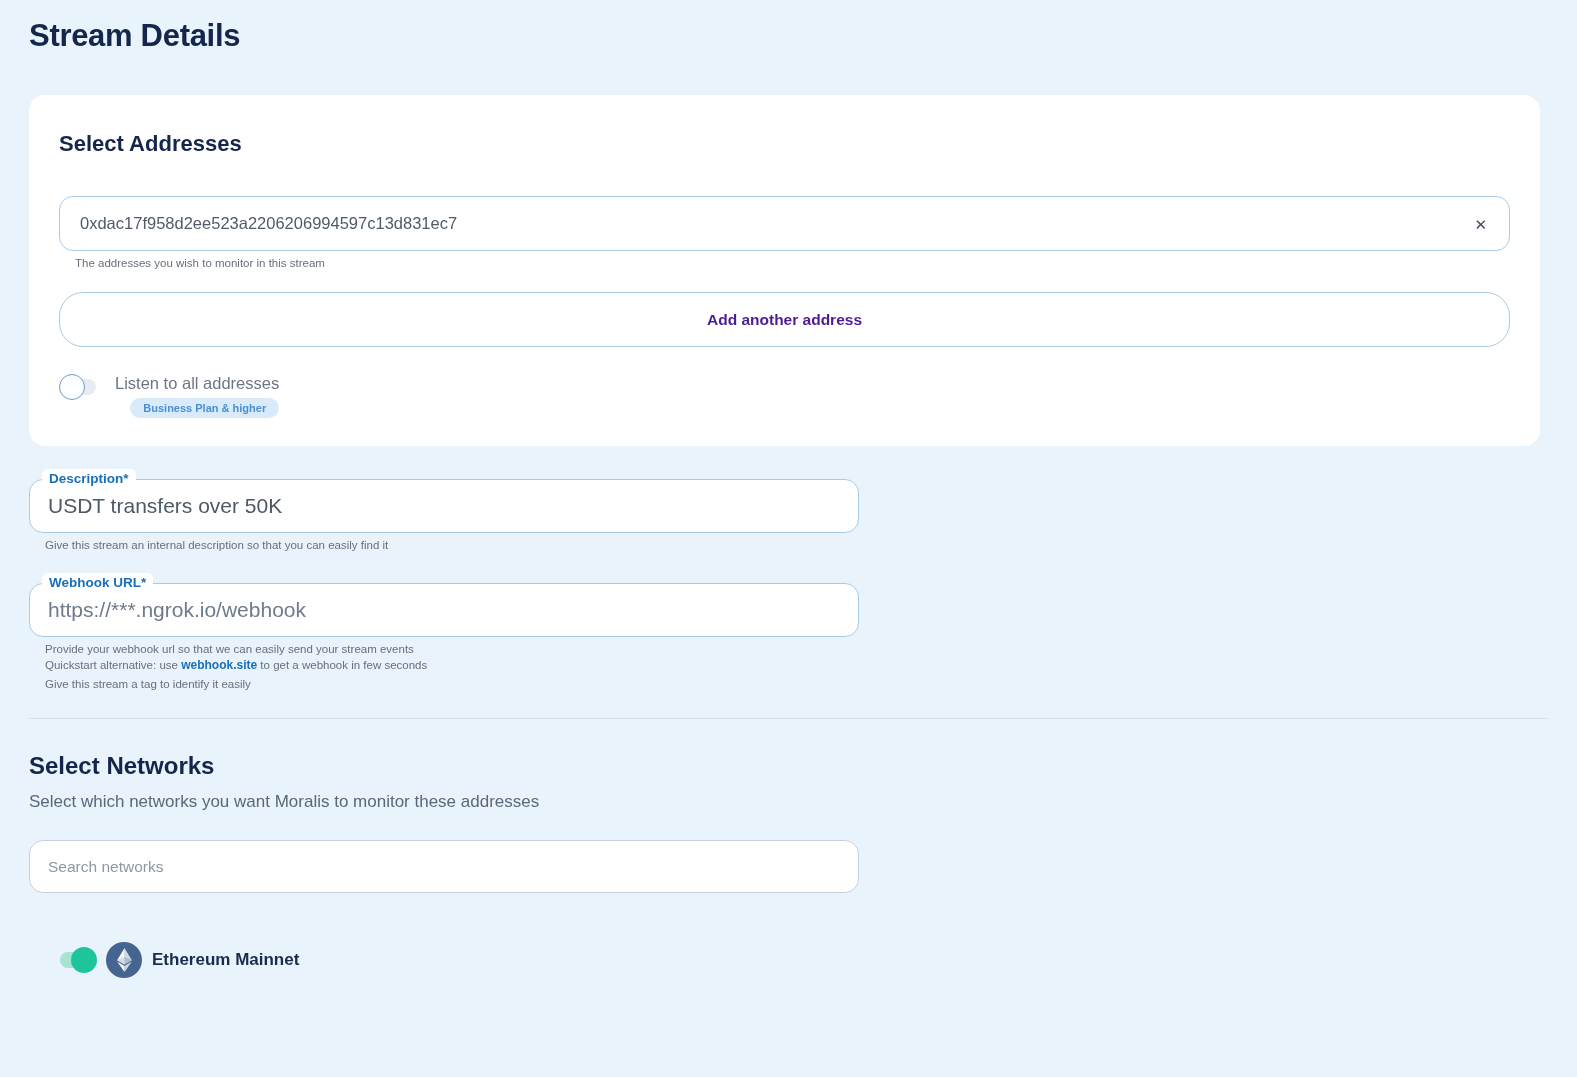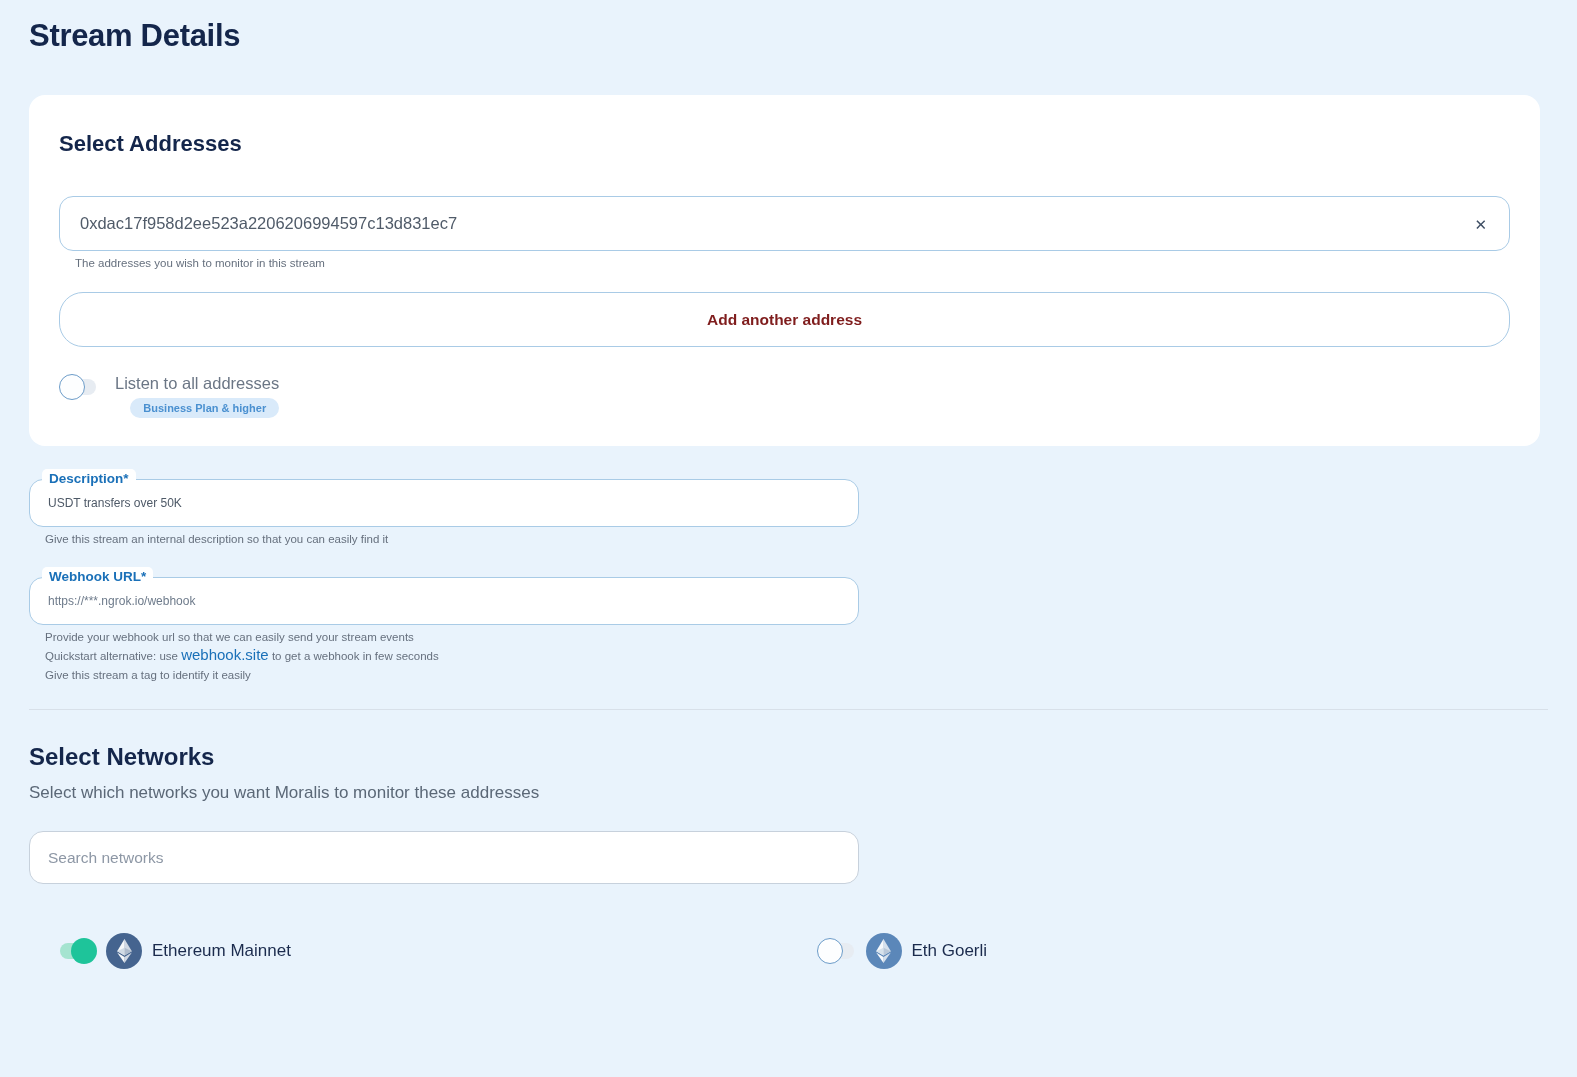--- a/index.html
+++ b/index.html
@@ -39,21 +39,21 @@
     background: none; border: none; font-size: 15px; color: #3e4e64;
     cursor: pointer; line-height: 1; padding: 4px;
   }
   .helper {
     margin: 6px 0 0 16px;
     font-size: 11.5px; color: #66707e;
   }
   .add-btn {
     margin-top: 23px; width: 100%; height: 55px;
     background: #fff; border: 1.6px solid #a9cbe6; border-radius: 24px;
-    color: #7f1d1d; font-family: "Liberation Sans", sans-serif;
+    color: #4c1d95; font-family: "Liberation Sans", sans-serif;
     font-size: 15.5px; font-weight: 700; cursor: pointer;
   }
 
   .listen-row { margin-top: 27px; display: flex; align-items: flex-start; text-align: right; }
   .listen-texts { margin-left: 16px; }
   .listen-label { font-size: 16.5px; color: #6b7685; }
   .plan-badge {
     display: inline-block; margin-top: 5px;
     background: #d9eafa; color: #4a90d0;
     font-size: 11px; font-weight: 700;
@@ -77,29 +77,29 @@
   
   .fields { width: 830px; }
   .ofield { position: relative; margin-top: 32px; }
   .ofield:first-child { margin-top: 33px; }
   .float-label {
     position: absolute; top: -10px; left: 13px; z-index: 2;
     background: #ffffff; padding: 2px 7px; border-radius: 5px;
     font-size: 13.5px; font-weight: 700; color: #1a70b8;
   }
   .ofield input {
-    width: 100%; height: 48px;
+    width: 100%; height: 54px;
     border: 1.6px solid #a9cbe6; border-radius: 14px;
     padding: 0 18px; background: #fff; outline: none;
     font-family: "Liberation Sans", sans-serif;
-    font-size: 12px; color: #4e5967;
+    font-size: 21px; color: #4e5967;
   }
   .ofield input.dim { color: #6e7b8b; }
   .quickstart { margin-top: 3px; }
-  .quickstart .link { color: #1a70b8; font-weight: 400; cursor: pointer; font-size: 15px; }
+  .quickstart .link { color: #1a70b8; font-weight: 700; cursor: pointer; font-size: 12px; }
 
   .divider { margin-top: 28px; height: 1px; background: #d8e0e9; }
 
   
   h2.section-heading { margin-top: 33px; font-size: 24px; font-weight: 700; color: #14264b; }
   .section-sub { margin-top: 12px; font-size: 17px; color: #5b6877; }
   .search-input {
     margin-top: 28px; width: 830px; height: 53px;
     border: 1px solid #c7d1dc; border-radius: 14px;
     padding: 0 18px; background: #fff; outline: none;
@@ -112,21 +112,21 @@
   .networks { margin-top: 49px; display: grid; grid-template-columns: 1fr 1fr; }
   .network-item { display: flex; align-items: center; padding-left: 28px; }
   .net-logo {
     width: 36px; height: 36px; border-radius: 50%;
     margin-left: 9px; display: flex; align-items: center; justify-content: center;
     flex: 0 0 auto;
   }
   .net-logo.mainnet { background: #45648f; }
   .net-logo.goerli  { background: #5b87b9; }
   .net-logo svg { width: 15px; height: 24px; display: block; }
-  .net-name { margin-left: 10px; font-size: 17px; font-weight: 400; color: #1b2b4d; }
+  .net-name { margin-left: 10px; font-size: 17px; font-weight: 700; color: #1b2b4d; }
 </style>
 </head>
 <body>
 
 <div class="page">
 
   <h1 class="page-title">Stream Details</h1>
 
   <div class="card">
     <h2 class="card-heading">Select Addresses</h2>
@@ -192,33 +192,16 @@
           <path d="M127.96 0L0 212.32l127.96 75.64V0z" fill="#ffffff" opacity="0.95"></path>
           <path d="M127.96 312.19l-1.57 1.92v98.2l1.57 4.6 128.04-180.32z" fill="#ffffff" opacity="0.75"></path>
           <path d="M127.96 416.9v-104.7L0 236.59z" fill="#ffffff" opacity="0.95"></path>
           <path d="M127.96 287.96l127.96-75.64-127.96-58.16z" fill="#aab8c9" opacity="0.9"></path>
           <path d="M0 212.32l127.96 75.64V154.16z" fill="#cdd7e2" opacity="0.9"></path>
         </svg>
       </div>
       <div class="net-name">Ethereum Mainnet</div>
     </div>
 
-    <div class="network-item">
-      <div class="switch">
-        <span class="track"></span>
-        <span class="knob"></span>
-      </div>
-      <div class="net-logo goerli">
-        <svg viewBox="0 0 256 417" xmlns="http://www.w3.org/2000/svg">
-          <path d="M127.96 0l-2.8 9.5v275.67l2.8 2.79 127.96-75.64z" fill="#ffffff" opacity="0.75"></path>
-          <path d="M127.96 0L0 212.32l127.96 75.64V0z" fill="#ffffff" opacity="0.95"></path>
-          <path d="M127.96 312.19l-1.57 1.92v98.2l1.57 4.6 128.04-180.32z" fill="#ffffff" opacity="0.75"></path>
-          <path d="M127.96 416.9v-104.7L0 236.59z" fill="#ffffff" opacity="0.95"></path>
-          <path d="M127.96 287.96l127.96-75.64-127.96-58.16z" fill="#b6c5d6" opacity="0.9"></path>
-          <path d="M0 212.32l127.96 75.64V154.16z" fill="#d4dfe9" opacity="0.9"></path>
-        </svg>
-      </div>
-      <div class="net-name">Eth Goerli</div>
-    </div>
 
   </div>
 
 </div>
 
 </body></html>

